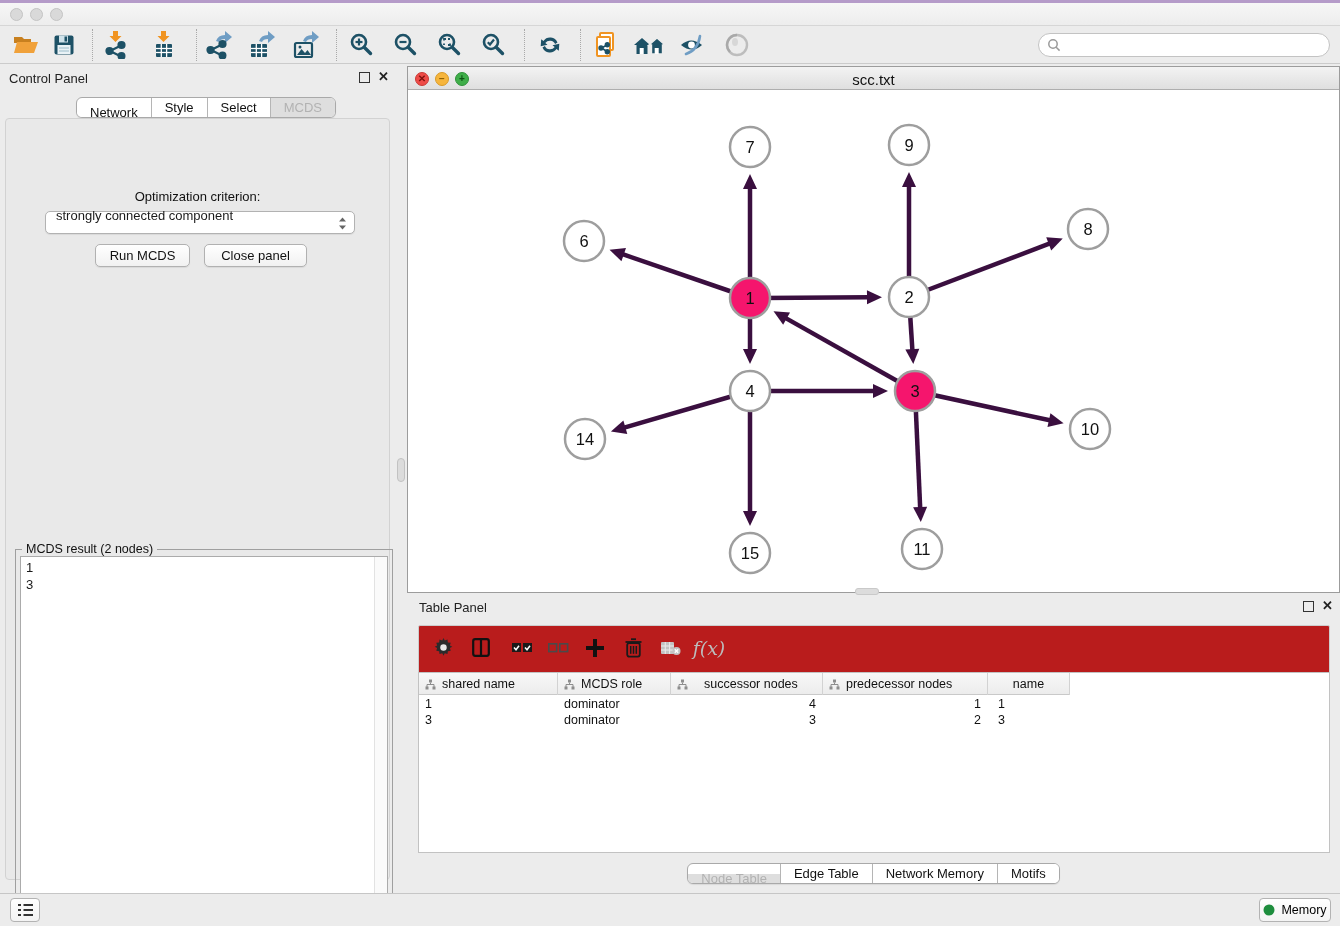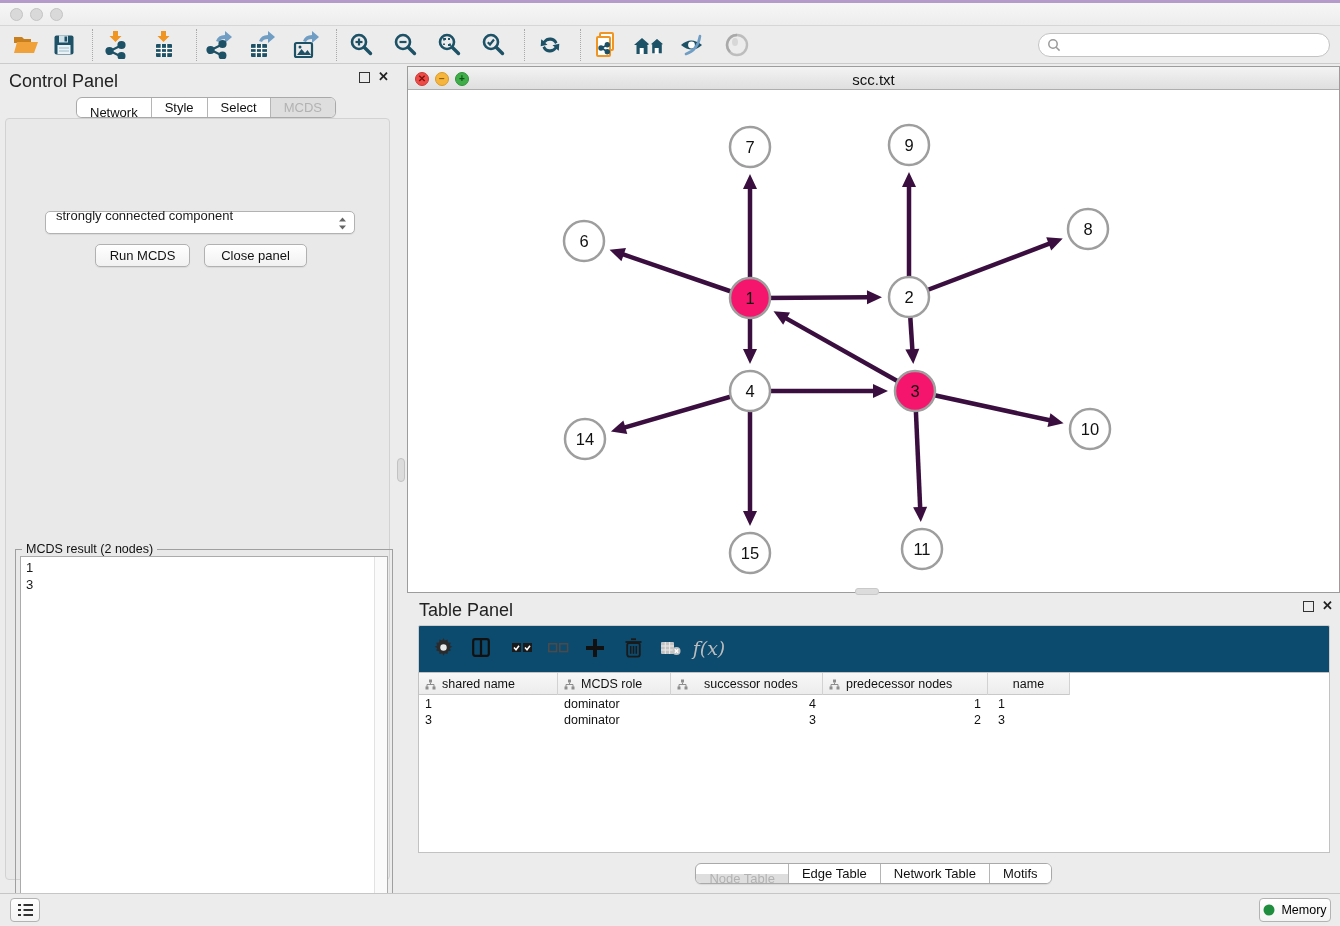--- a/index.html
+++ b/index.html
@@ -22,21 +22,21 @@
     display:flex; align-items:center; justify-content:center; cursor:pointer; }
   .sep { position:absolute; top:3px; height:32px; width:0; border-left:1px dotted #a9a9a9; }
   .search { position:absolute; left:1038px; top:7px; width:292px; height:24px; background:#fff;
     border:1px solid #c3c3c3; border-radius:12px; display:flex; align-items:center; padding-left:8px; }
   .search input { border:none; outline:none; flex:1; height:18px; font-size:12px; background:transparent;
     font-family:"Liberation Sans",sans-serif; }
 
   
   .cpanel { position:absolute; left:0; top:66px; width:396px; height:820px; background:#ececec; }
   .panel-head { position:relative; height:26px; }
-  .panel-head .ph-title { position:absolute; left:9px; top:5px; font-size:18px; color:#222; }
+  .panel-head .ph-title { position:absolute; left:9px; top:5px; font-size:13px; color:#222; }
   .float-ico { position:absolute; top:6px; width:11px; height:11px; border:1.6px solid #333; }
   .close-ico { position:absolute; top:4px; font-size:13px; font-weight:bold; color:#222; line-height:14px; }
 
   .segbar { position:absolute; display:flex; height:21px; border:1px solid #a9a9a9; border-radius:6px;
     overflow:hidden; background:#fff; box-shadow:0 1px 1px rgba(0,0,0,.08); }
   .seg { display:flex; align-items:center; justify-content:center; padding:0 13px; font-size:13px;
     background:#fff; color:#111; border-left:1px solid #b5b5b5; cursor:pointer; white-space:nowrap; }
   .seg:first-child { border-left:none;margin-top:10px; }
   .seg.active { background:#dedede; color:#b2b2b2; }
 
@@ -68,21 +68,21 @@
     background:#fff; }
   .net-titlebar { position:absolute; left:0; top:0; right:0; height:23px;
     background:linear-gradient(#f3f3f3,#dfdfdf); border-bottom:1px solid #aeaeae; }
   .light { position:absolute; top:4.5px; width:14px; height:14px; border-radius:50%;
     display:flex; align-items:center; justify-content:center; font-size:10px; font-weight:bold; line-height:10px; }
   .net-title { position:absolute; left:0; right:0; top:4px; text-align:center; font-size:15px; color:#111; }
   .canvas { position:absolute; left:0; top:23px; width:931px; height:502px; background:#fff; }
 
   
   .tpanel { position:absolute; left:407px; top:595px; width:933px; height:298px; background:#ececec; }
-  .tp-toolbar { position:absolute; left:11px; top:30px; width:912px; height:60px; background:#0c4a6e;
+  .tp-toolbar { position:absolute; left:11px; top:30px; width:912px; height:60px; background:#b91c1c;
     border:1px solid #cdcdcd; border-radius:2px; }
   .tp-ico { position:absolute; top:0; height:43px; display:flex; align-items:center; justify-content:center;
     background:transparent; border:none; cursor:pointer; }
   .fx { font-family:"DejaVu Serif", serif; font-style:italic; font-size:19px; color:#bdbdbd; }
 
   .ttable { position:absolute; left:11px; top:77px; width:912px; height:181px; background:#fff;
     border:1px solid #c2c2c2; overflow:hidden; }
   .thead { position:absolute; left:0; top:0; height:22px; display:flex;
     background:linear-gradient(#f8f8f8,#ececec); border-bottom:1px solid #c9c9c9; }
   .th { display:flex; align-items:center; gap:6px; padding-left:6px; font-size:12.5px; color:#111;
@@ -275,20 +275,21 @@
       <span class="float-ico" style="left:359px"></span>
       <span class="close-ico" style="left:378px">✕</span>
     </div>
     <div class="segbar" style="left:76px; top:31px;" id="cp-tabs">
         <span class="seg">Network</span>
         <span class="seg">Style</span>
         <span class="seg">Select</span>
         <span class="seg active">MCDS</span>
       </div>
     <div class="cp-inner">
+      <div class="opt-label">Optimization criterion:</div>
       <div class="dropdown">
         <span>strongly connected component</span>
         <svg class="stepper" width="9" height="15" viewBox="0 0 9 15">
           <path d="M1 5.5 L4.5 1.5 L8 5.5z" fill="#666"></path>
             <path d="M1 9.5 L4.5 13.5 L8 9.5z" fill="#666"></path>
         </svg>
       </div>
       <button class="btn" style="left:89px; top:125px; width:95px;">Run MCDS</button>
       <button class="btn" style="left:198px; top:125px; width:103px;">Close panel</button>
       <div class="groupbox">
@@ -491,21 +492,21 @@
             <div class="td" style="width: 165px; text-align: right; padding-right: 7px;">2</div>
             <div class="td" style="width: 82px; padding-left: 10px;">3</div>
           </div>
         </div>
     </div>
 
     <div class="tp-tabs-wrap">
       <div class="segbar" id="tp-tabs">
           <span class="seg active">Node Table</span>
           <span class="seg">Edge Table</span>
-          <span class="seg">Network Table</span>
+          <span class="seg">Network Memory</span>
           <span class="seg">Motifs</span>
         </div>
     </div>
   </div>
 
   <div class="statusbar">
     <button class="sb-btn" style="left:10px; width:30px;">
       <svg width="17" height="16" viewBox="0 0 17 16">
         <g stroke="#333" stroke-width="2">
           <line x1="1" y1="3" x2="4" y2="3"></line>

